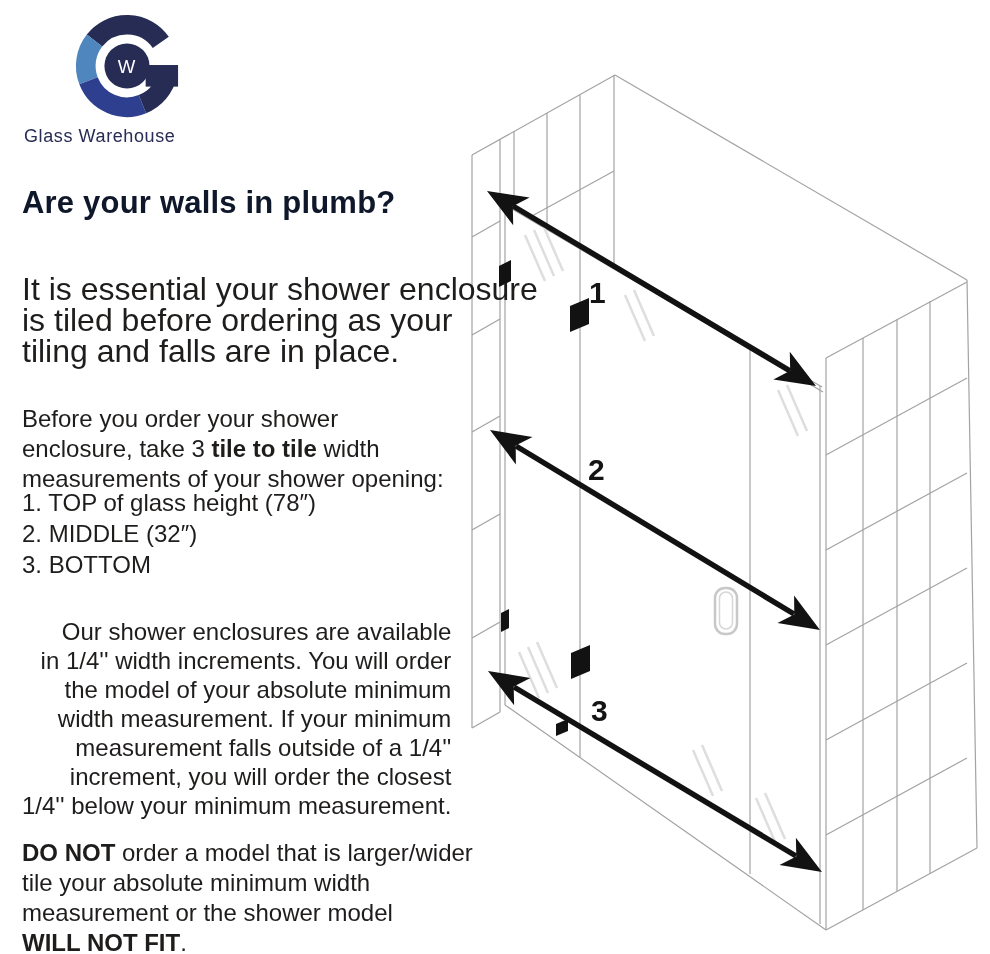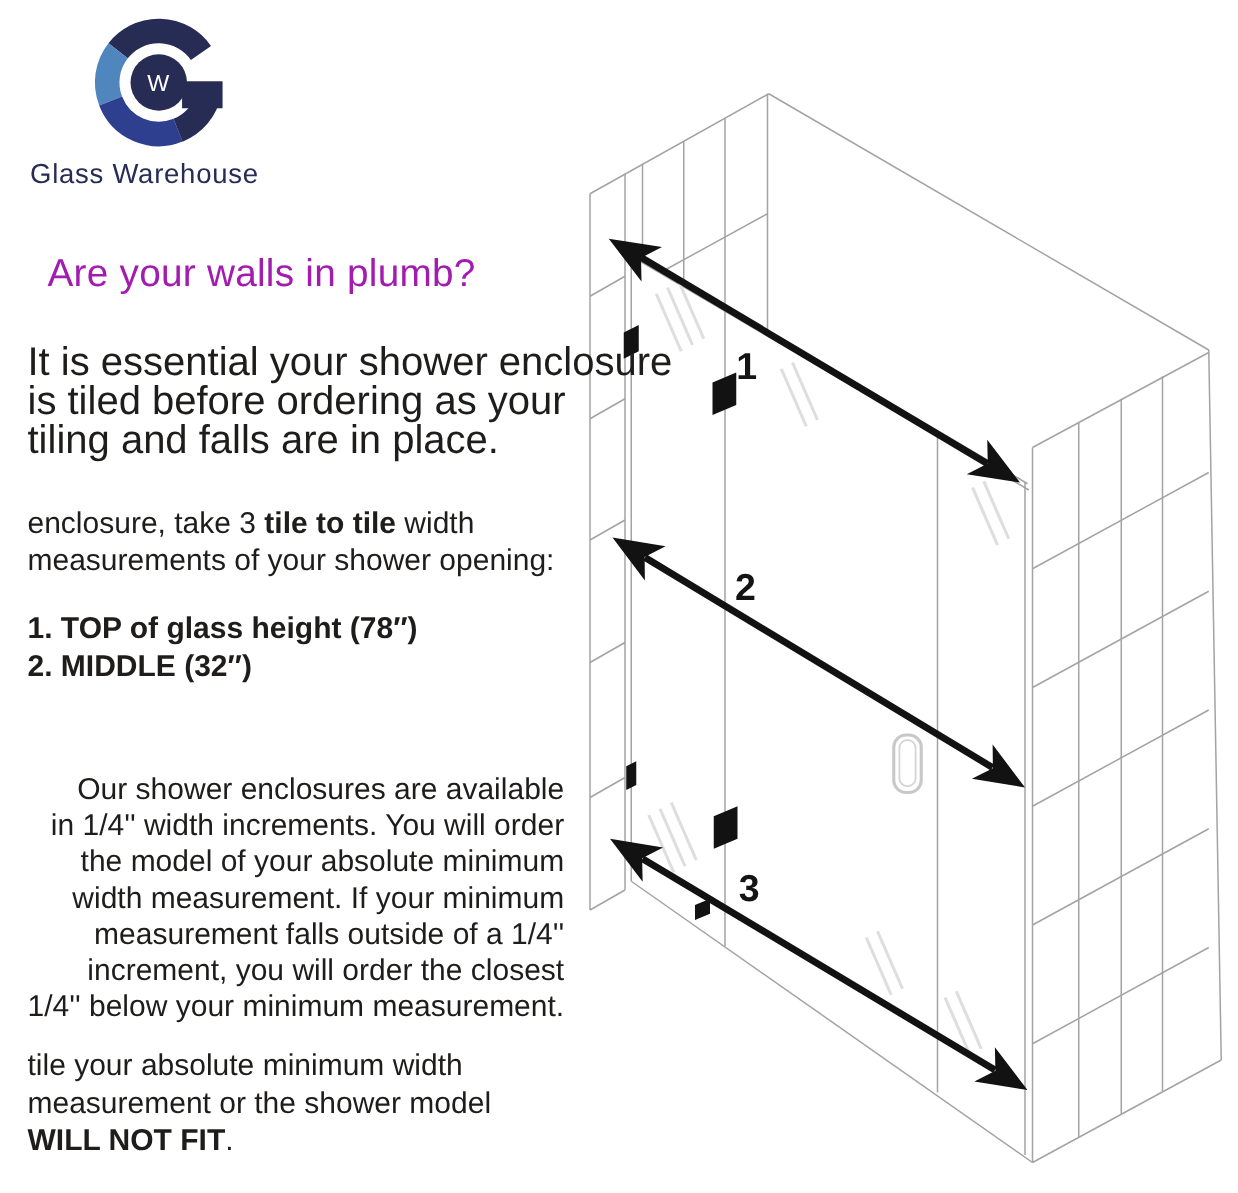--- a/index.html
+++ b/index.html
@@ -5,26 +5,26 @@
   html,body{margin:0;padding:0;}
   body{
     width:990px;height:954px;position:relative;overflow:hidden;background:#ffffff;
     font-family:"Liberation Sans",sans-serif;color:var(--ink,#1f1d1c);
   }
   .abs{position:absolute;}
   
   .diagram{position:absolute;left:0;top:0;width:990px;height:954px;}
   
   .logo-mark{left:73px;top:12px;width:108px;height:108px;}
-  .wordmark{left:24px;top:126px;width:220px;font-size:22px;letter-spacing:.6px;color:var(--brand-navy,#272c55);}
+  .wordmark{left:24px;top:126px;width:220px;font-size:18px;letter-spacing:.6px;color:var(--brand-navy,#272c55);}
   
-  .headline{left:22px;top:184px;font-size:31px;line-height:37px;font-weight:400;letter-spacing:.2px;color:#a21caf;margin:16px;}
+  .headline{left:22px;top:184px;font-size:31px;line-height:37px;font-weight:700;letter-spacing:.2px;color:#0f172a;margin:0;}
   .intro{left:22px;top:274px;font-size:32px;line-height:31px;}
   .measure-lead{left:22px;top:404px;font-size:24px;line-height:30px;}
-  .steps{left:22px;top:487px;font-size:24px;line-height:31px;font-weight:700;}
+  .steps{left:22px;top:487px;font-size:24px;line-height:31px;font-weight:400;}
   .increments{left:22px;top:617px;font-size:24px;line-height:29px;text-align:right;}
   .warning{left:22px;top:838px;font-size:24px;line-height:30px;}
   .warning b, .measure-lead b{font-weight:700;}
   .line{white-space:nowrap;}
   text.meas-label{font-family:"Liberation Sans",sans-serif;font-weight:700;font-size:30px;fill:#141414;}
   .logo-w{font-family:"Liberation Sans",sans-serif;font-size:19px;fill:#ffffff;letter-spacing:1px;}
 </style>
 </head>
 <body>
 
@@ -141,36 +141,39 @@
     <div class="line">Are your walls in plumb?</div>
   </h1>
 
 <div class="abs intro">
     <div class="line">It is essential your shower enclosure</div>
     <div class="line">is tiled before ordering as your</div>
     <div class="line">tiling and falls are in place.</div>
   </div>
 
 <div class="abs measure-lead">
+    <div class="line"><span>Before you order your shower</span></div>
     <div class="line"><span>enclosure, take 3 </span><b>tile to tile</b><span> width</span></div>
     <div class="line"><span>measurements of your shower opening:</span></div>
   </div>
 
 <div class="abs steps">
     <div class="line">1. TOP of glass height (78″)</div>
     <div class="line">2. MIDDLE (32″)</div>
+    <div class="line">3. BOTTOM</div>
   </div>
 
 <div class="abs increments">
     <div class="line">Our shower enclosures are available</div>
     <div class="line">in 1/4'' width increments. You will order</div>
     <div class="line">the model of your absolute minimum</div>
     <div class="line">width measurement. If your minimum</div>
     <div class="line">measurement falls outside of a 1/4''</div>
     <div class="line">increment, you will order the closest</div>
     <div class="line">1/4'' below your minimum measurement.</div>
   </div>
 
 <div class="abs warning">
+    <div class="line"><b>DO NOT </b><span>order a model that is larger/wider</span></div>
     <div class="line"><span>tile your absolute minimum width</span></div>
     <div class="line"><span>measurement or the shower model</span></div>
     <div class="line"><b>WILL NOT FIT</b><span>.</span></div>
   </div>
 
 </body></html>

